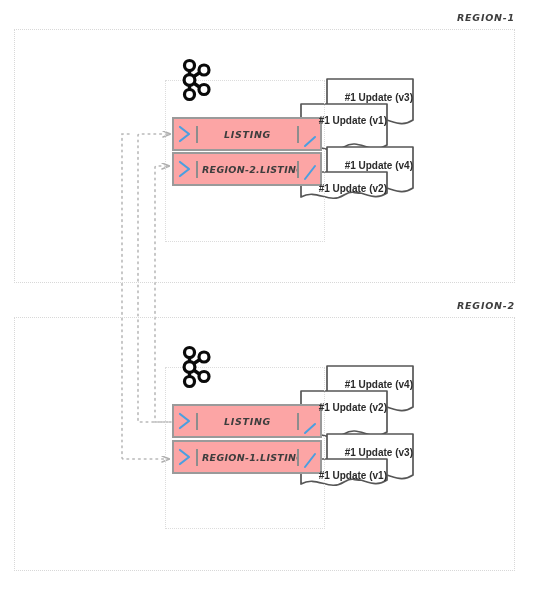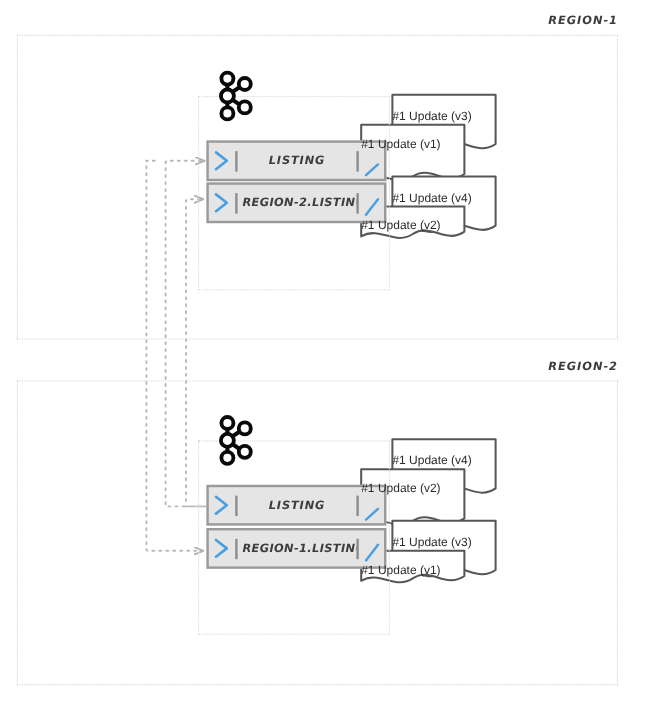--- a/index.html
+++ b/index.html
@@ -38,21 +38,21 @@
   }
   .inner-region {
     position: absolute;
     border: 1.4px dotted #dcdcdc;
     box-sizing: border-box;
   }
   .term-box {
     position: absolute;
     box-sizing: border-box;
     border: 2px solid #9a9a9a;
-    background: #e5e5e5;
+    background: #fca5a5;
     display: flex;
     align-items: center;
   }
   .term-chevron {
     width: 22px;
     height: 100%;
     flex: 0 0 22px;
     position: relative;
   }
   .term-caret {
@@ -97,25 +97,26 @@
     height: 100%;
     position: relative;
   }
   .doc {
     position: absolute;
   }
   .doc-text {
     position: absolute;
     left: 0;
     width: 100%;
-    text-align: left;
+    text-align: right;
     font-family: "Liberation Sans", sans-serif;
     font-size: 10px;
     color: #2b2b2b;
     white-space: nowrap;
+    font-weight: bold;
   }
   .kafka-icon {
     position: absolute;
   }
 </style>
 </head>
 <body>
 
 <svg id="canvas" viewBox="0 0 544 597" xmlns="http://www.w3.org/2000/svg">
   <defs>

